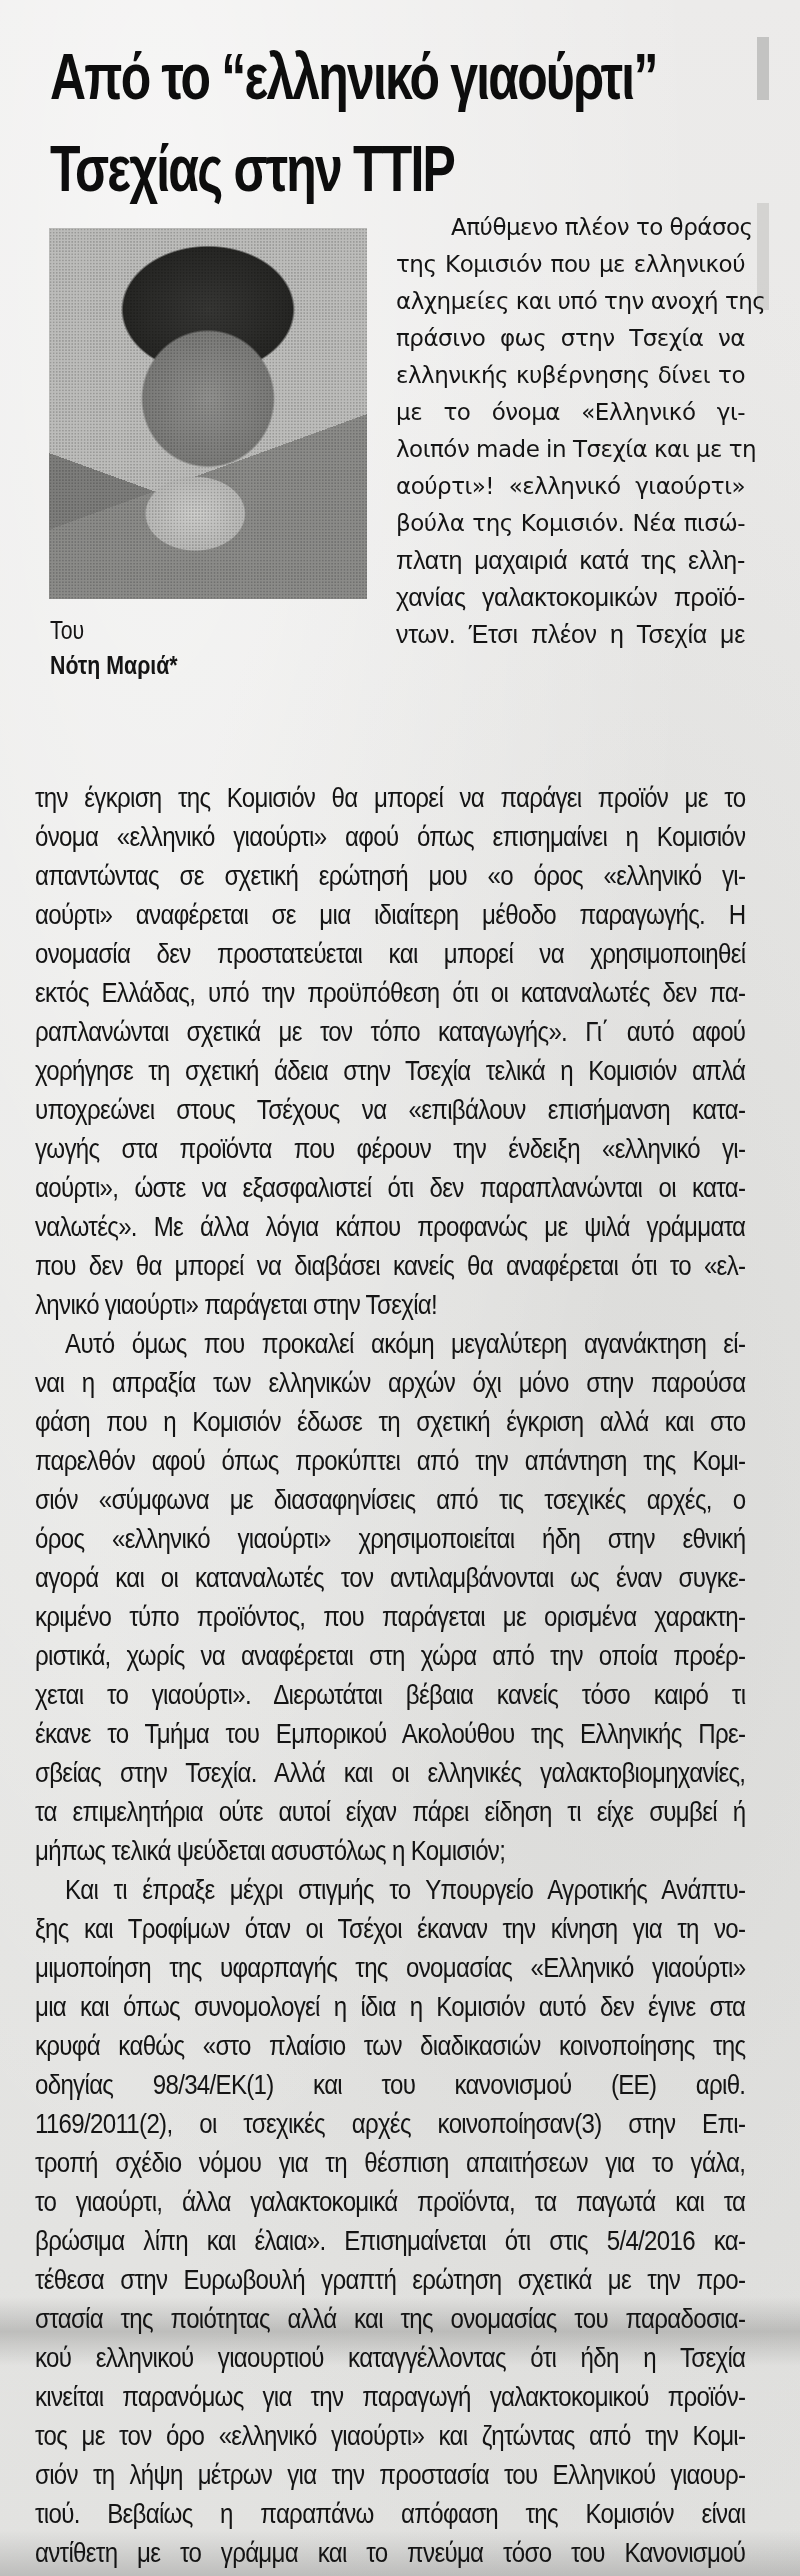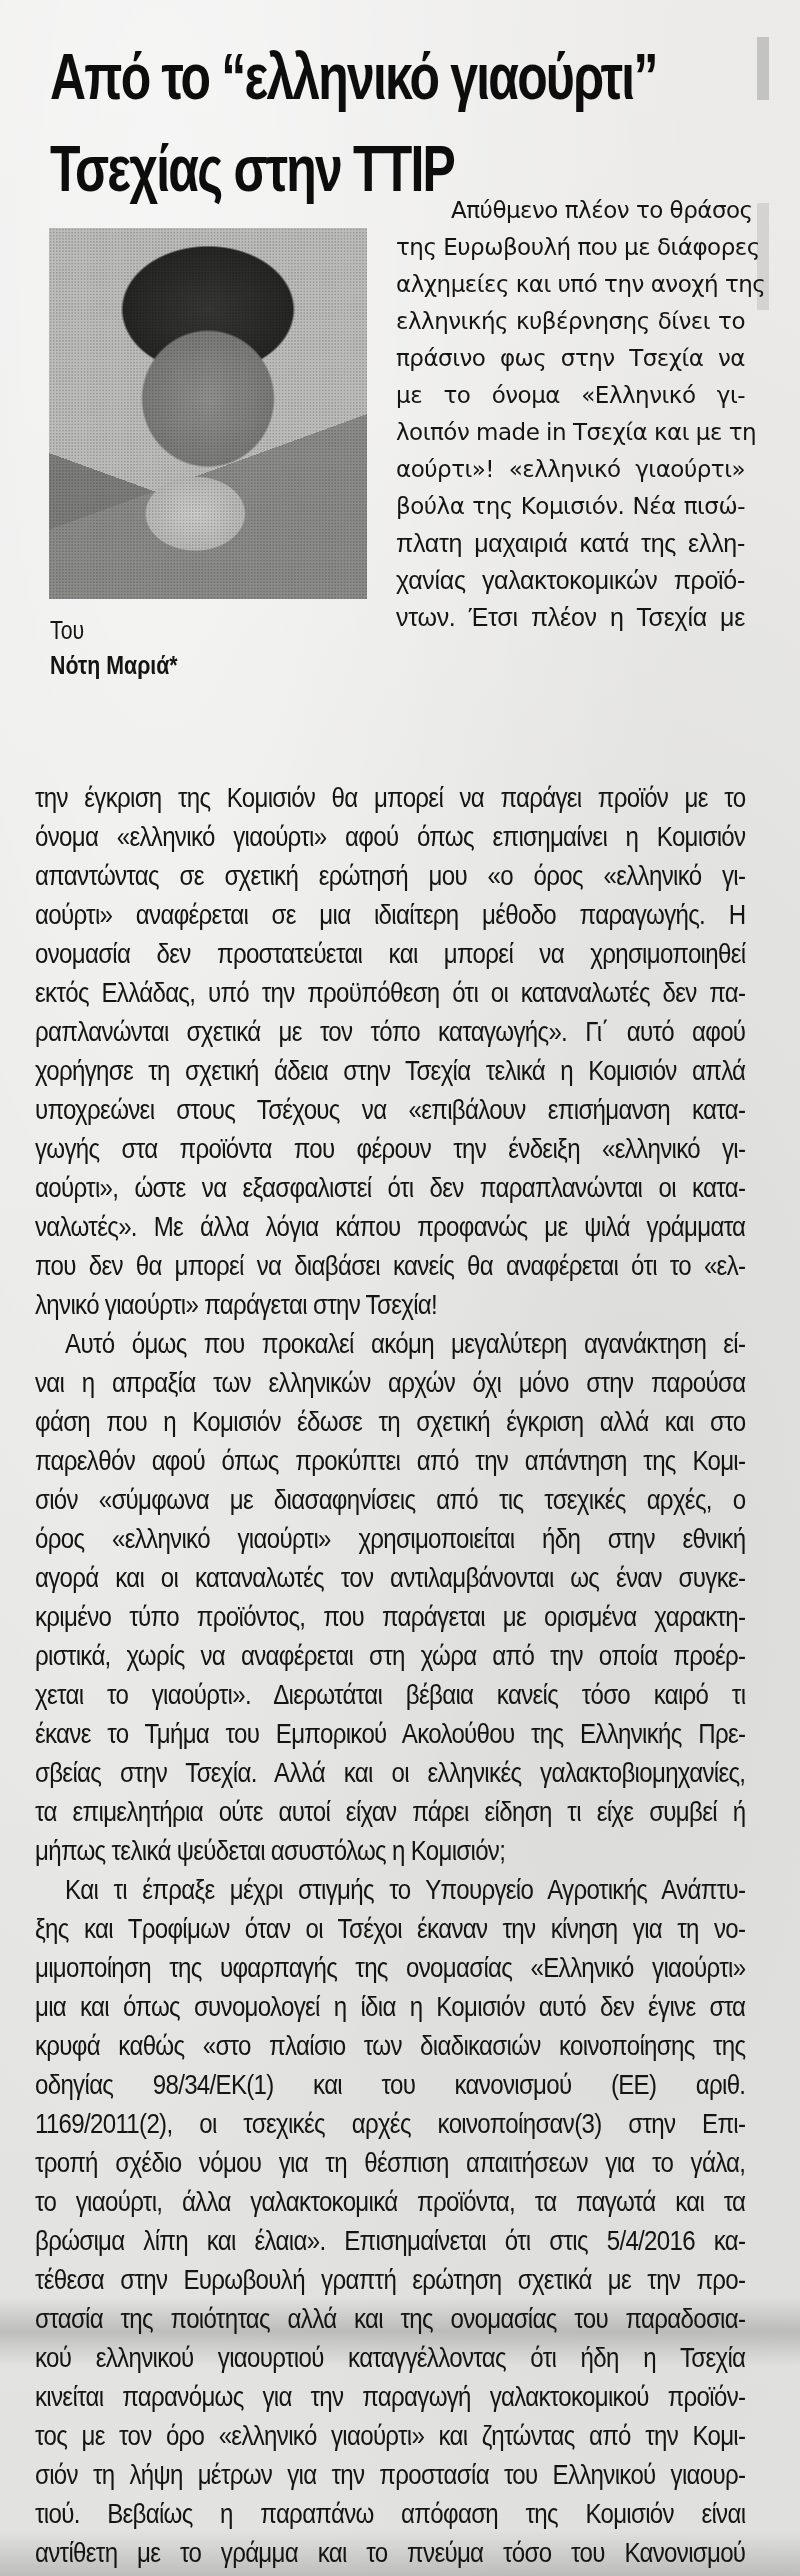--- a/index.html
+++ b/index.html
@@ -64,21 +64,21 @@
     font-family: "Liberation Sans", sans-serif;
     font-size: 26px; transform: scaleX(0.82); transform-origin: left top;
   }
   .byline-name {
     position: absolute; left: 50px; top: 650px;
     font-family: "Liberation Sans", sans-serif;
     font-weight: 700; font-size: 26px; transform: scaleX(0.82); transform-origin: left top;
     white-space: nowrap;
   }
   .col-right {
-    position: absolute; left: 396px; top: 192px; width: 349px;
+    position: absolute; left: 396px; top: 209px; width: 349px;
   }
   .col-right .line {
     font-family: "DejaVu Sans", sans-serif;
     font-size: 23px;
     line-height: 37px;
     white-space: nowrap;
     text-align: justify;
     text-align-last: justify;
     letter-spacing: -0.5px;
   }
@@ -116,24 +116,24 @@
   <div>Τσεχίας στην TTIP</div>
 </h1>
 
 <div class="photo" title="Portrait photo of the author"></div>
 
 <div class="byline-pre">Του</div>
 <div class="byline-name">Νότη Μαριά*</div>
 
 <div class="col-right" id="intro-col">
     <div class="line first">Απύθμενο πλέον το θράσος</div>
-    <div class="line">της Ευρωβουλή που με διάφορες</div>
+    <div class="line">της Κομισιόν που με ελληνικού</div>
     <div class="line">αλχημείες και υπό την ανοχή της</div>
+    <div class="line">πράσινο φως στην Τσεχία να</div>
     <div class="line">ελληνικής κυβέρνησης δίνει το</div>
-    <div class="line">πράσινο φως στην Τσεχία να</div>
     <div class="line">με το όνομα «Ελληνικό γι-</div>
     <div class="line">λοιπόν made in Τσεχία και με τη</div>
     <div class="line">αούρτι»! «ελληνικό γιαούρτι»</div>
     <div class="line">βούλα της Κομισιόν. Νέα πισώ-</div>
     <div class="line narrow">πλατη μαχαιριά κατά της ελλη-</div>
     <div class="line narrow">χανίας γαλακτοκομικών προϊό-</div>
     <div class="line narrow">ντων. Έτσι πλέον η Τσεχία με</div>
   </div>
 
 <div class="body-full" id="body-col">

